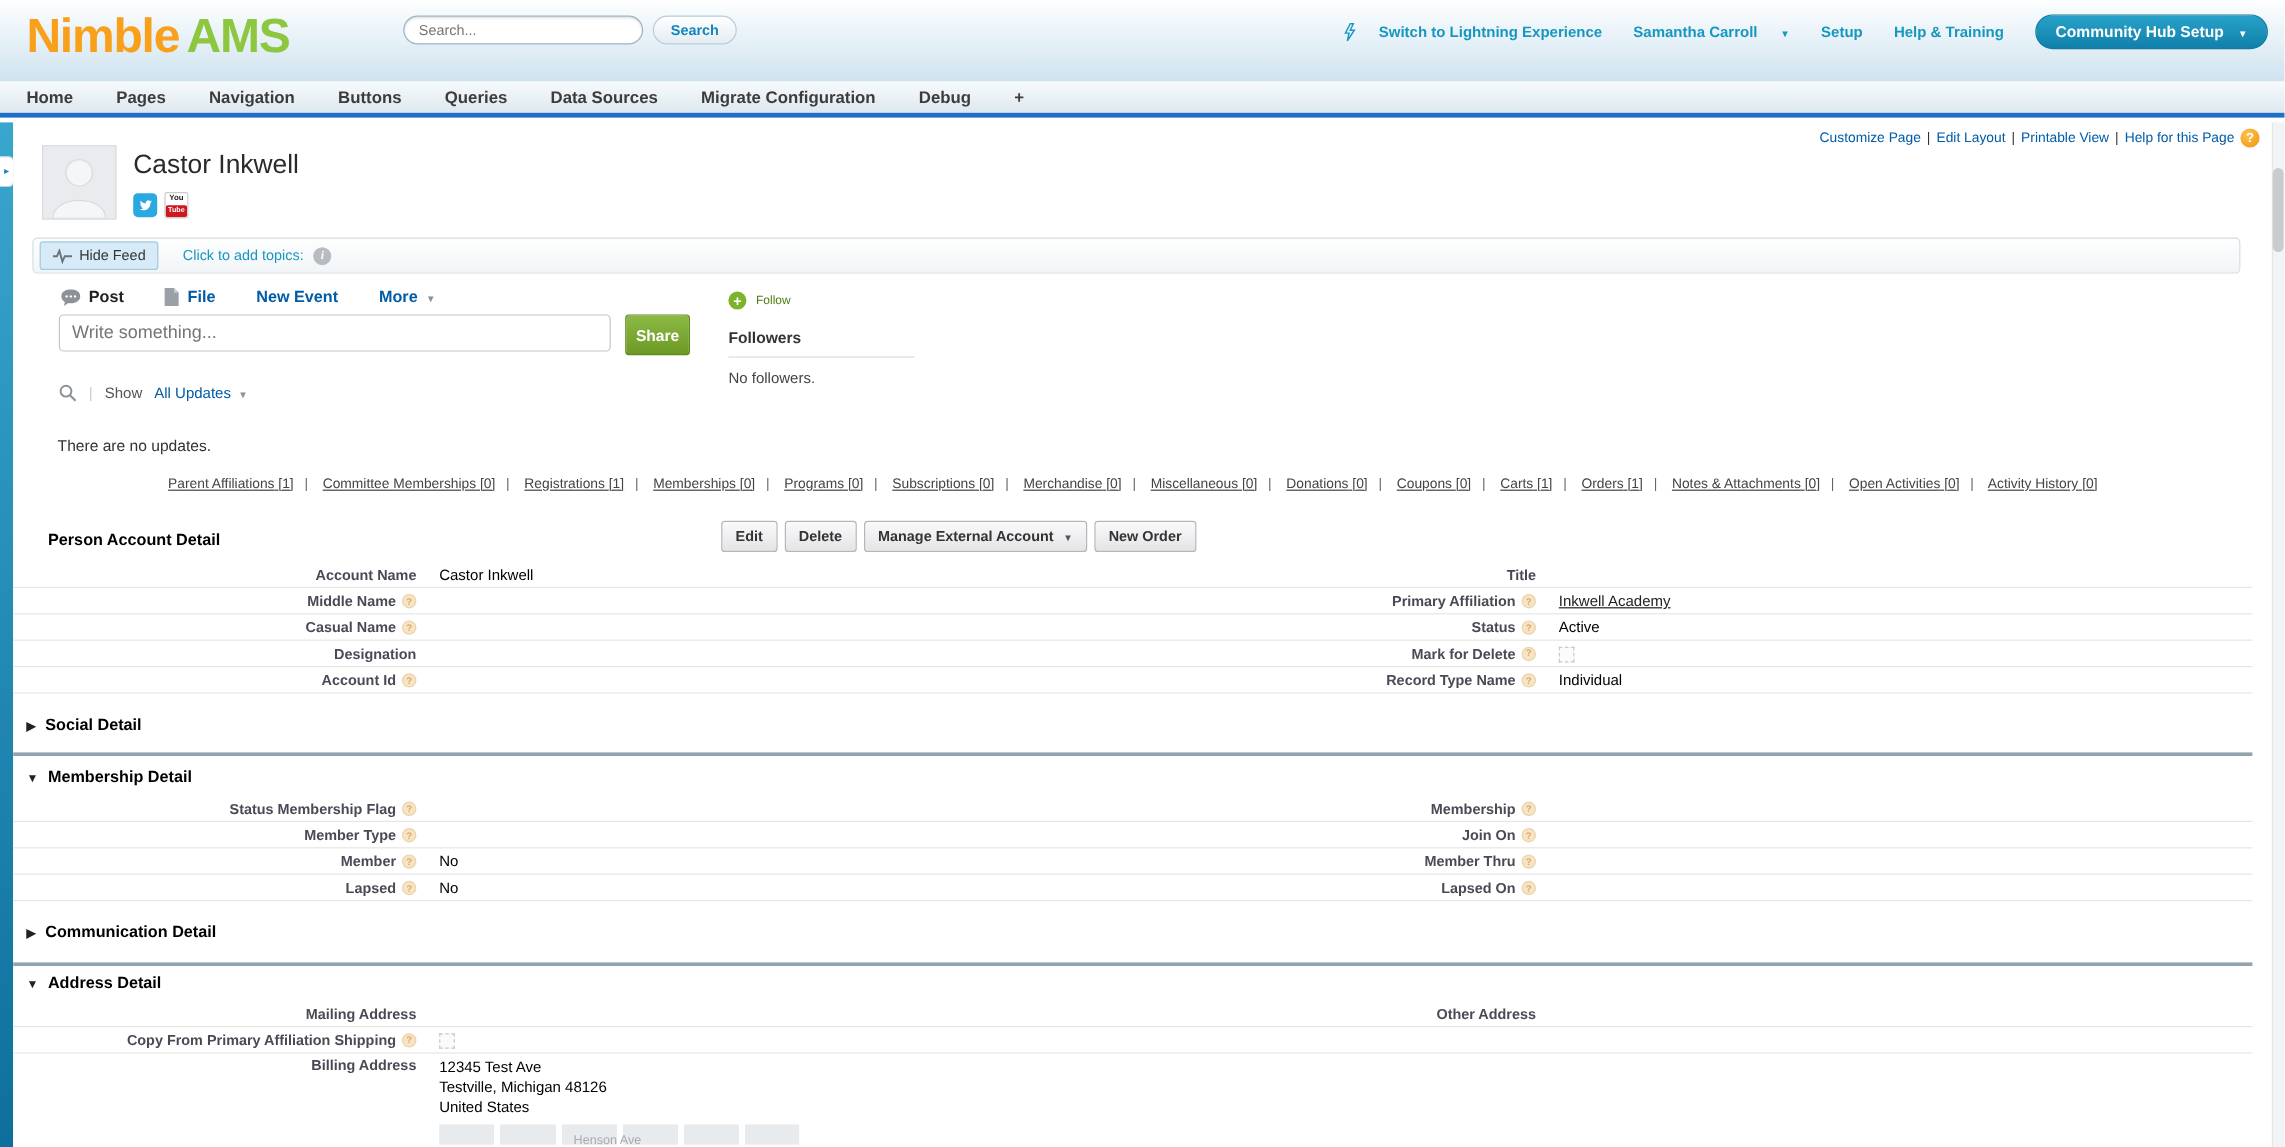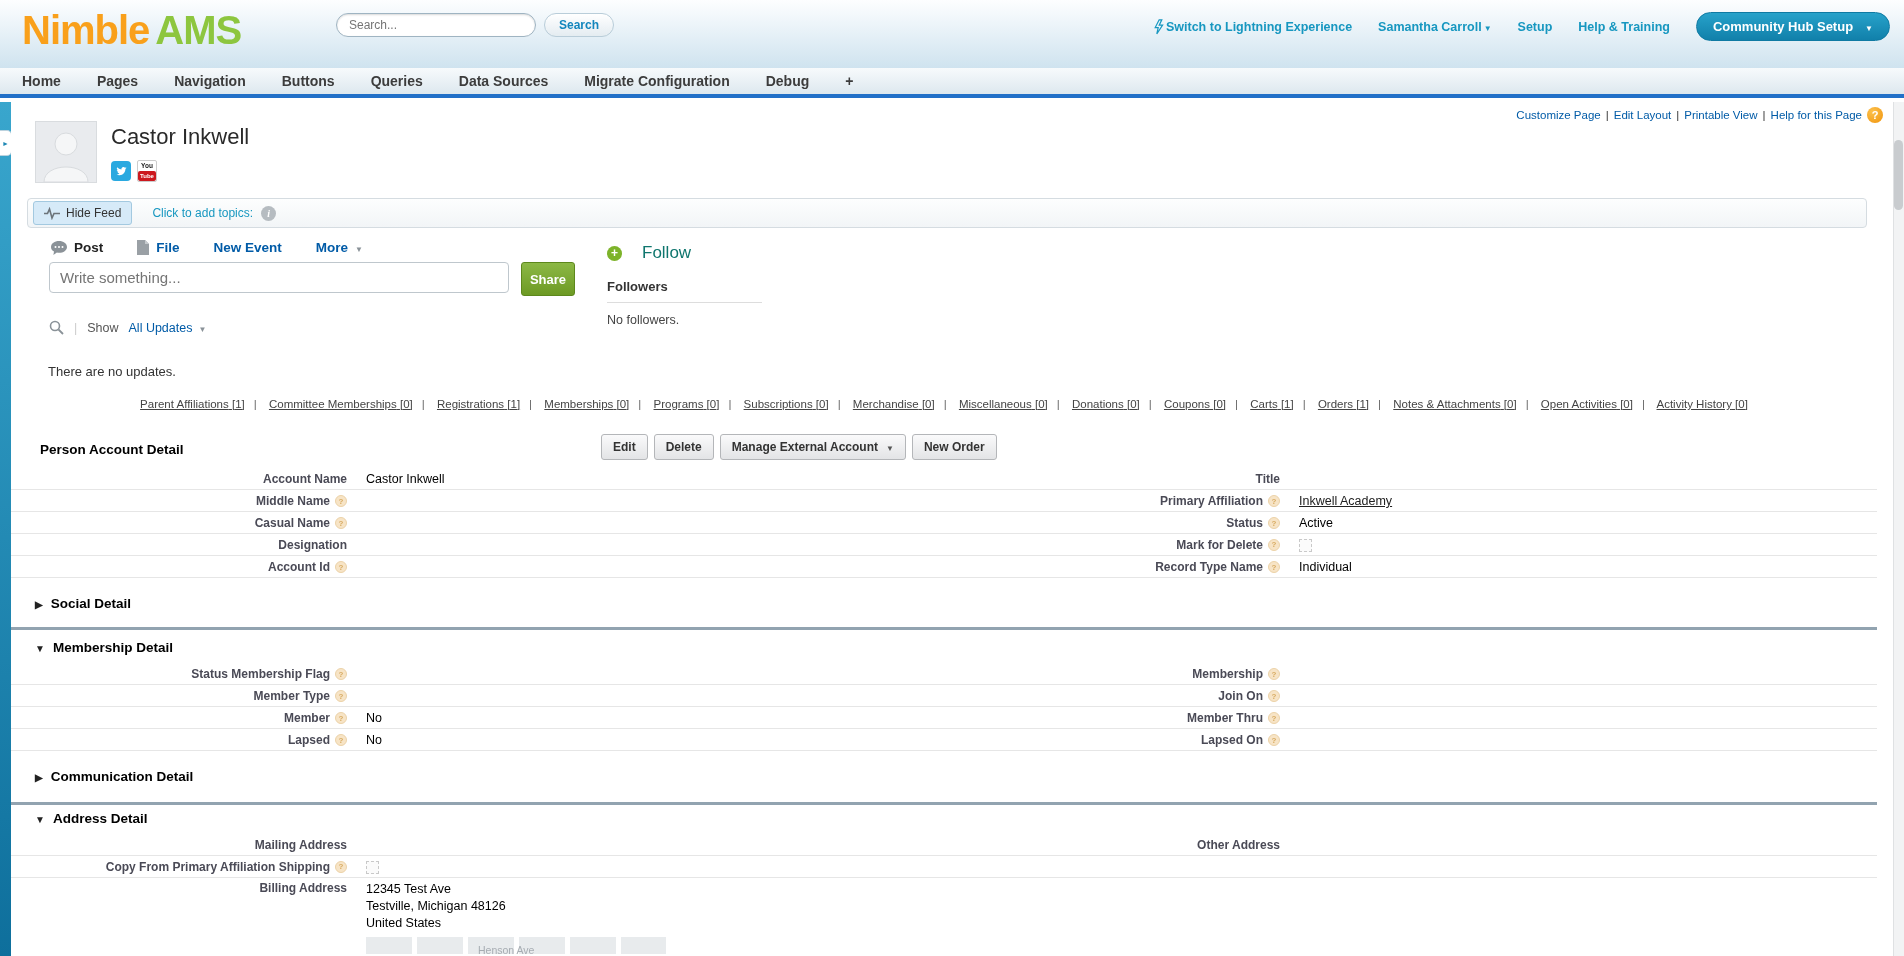--- a/index.html
+++ b/index.html
@@ -23,21 +23,21 @@
     padding:0 12px; font-size:12px; color:#555; background:#fff;
     box-shadow:inset 0 1px 2px rgba(0,0,0,.15); outline:none;
     font-family:"Liberation Sans", sans-serif;
   }
   .search-btn {
     height:24px; padding:0 14px; border:1px solid #b9cdd9; border-radius:12px;
     background:linear-gradient(#ffffff,#e4ecf1); color:#1386bd; font-weight:bold;
     font-size:12px; cursor:pointer; font-family:"Liberation Sans", sans-serif;
   }
   .topnav { position:absolute; right:14px; top:12px; display:flex; align-items:center; gap:26px; }
-  .topnav a, .topnav .tlink { color:#1797c0; font-weight:bold; font-size:12.5px; text-decoration:none; display:flex; align-items:center; gap:2px; cursor:pointer; }
+  .topnav a, .topnav .tlink { color:#1797c0; font-weight:bold; font-size:12.5px; text-decoration:none; display:flex; align-items:center; gap:19px; cursor:pointer; }
   .caret-t::after { content:"▼"; font-size:8px; color:#1797c0; }
   .caret-w::after { content:"▼"; font-size:8px; color:#fff; }
   .caret-g::after { content:"▼"; font-size:8px; color:#8a9298; }
   .caret-d::after { content:"▼"; font-size:8px; color:#555; }
   .hub-btn {
     display:flex; align-items:center; gap:12px;
     background:linear-gradient(#27a2ca,#1180aa); border:1px solid #0f7aa3;
     color:#fff; font-weight:bold; font-size:13px; padding:6px 16px; border-radius:16px; cursor:pointer;
   }
 
@@ -115,21 +115,21 @@
     width:460px; height:31px; border:1px solid #bfc7cd; border-radius:4px; padding:0 10px;
     font-size:15px; color:#555; outline:none; font-family:"Liberation Sans", sans-serif;
   }
   .share-btn {
     width:54px; height:34px; background:linear-gradient(#8cb845,#6d9a24); border:1px solid #5d881c;
     border-radius:3px; color:#fff; font-weight:bold; font-size:13px; cursor:pointer;
     font-family:"Liberation Sans", sans-serif;
   }
 
   .follow-col { position:absolute; left:596px; top:141px; width:160px; }
-  .follow-row { display:flex; align-items:center; gap:20px; color:#0f766e; font-size:17px; cursor:pointer; }
+  .follow-row { display:flex; align-items:center; gap:8px; color:#4d7c0f; font-size:10px; cursor:pointer; }
   .plus-icon { width:15px; height:15px; border-radius:50%; background:#7db32a; color:#fff; font-weight:bold; font-size:12px; display:inline-flex; align-items:center; justify-content:center; }
   .plus-icon::after { content:"+"; }
   .followers-title { margin-top:16px; font-size:13px; font-weight:bold; color:#333; }
   .follow-div { margin-top:8px; border-top:1px solid #ddd; width:155px; }
   .no-followers { margin-top:10px; font-size:12.5px; color:#444; }
 
   .show-row { position:absolute; left:38px; top:218px; display:flex; align-items:center; gap:10px; font-size:12.5px; color:#555; }
   .show-row .sep { color:#ccc; }
   .show-link { color:#015ba7; cursor:pointer; display:flex; align-items:center; gap:6px; }
   .no-updates { position:absolute; left:37px; top:262px; font-size:13px; color:#333; }
@@ -159,21 +159,21 @@
   }
   .dval { flex:1; padding:3px 0 2px 13px; font-size:12.5px; color:#000; }
   .help {
     width:12px; height:12px; border-radius:50%; background:#f7e4c6; border:1px solid #ecd2a8;
     display:inline-flex; align-items:center; justify-content:center; font-size:8px; color:#d8ab62; cursor:pointer; flex:0 0 auto;
   }
   .help::after { content:"?"; }
   .linkval { color:#222; text-decoration:underline; cursor:pointer; }
   .cbx { display:inline-block; width:13px; height:13px; border:1px dashed #c9c9c9; background:#fbfbfb; vertical-align:middle; }
 
-  .sec-h { display:flex; align-items:flex-end; gap:8px; font-size:13.5px; font-weight:bold; color:#000; padding-left:24px; cursor:pointer; }
+  .sec-h { display:flex; align-items:flex-end; gap:8px; font-size:13.5px; font-weight:bold; color:#000; padding-left:11px; cursor:pointer; }
   .tri-r::after { content:"▶"; font-size:10px; color:#222; }
   .tri-d::after { content:"▼"; font-size:10px; color:#222; }
   .sec-div { height:3px; background:#92a3b0; }
 
   .addr-lines { line-height:17px; }
   .map { position:relative; width:300px; height:46px; margin-top:5px;
     background-image:
       linear-gradient(#ffffff,#ffffff),
       repeating-linear-gradient(90deg,#e8ebed 0 46px,#ffffff 46px 51px);
     background-size:100% 6px, 100% 100%;

